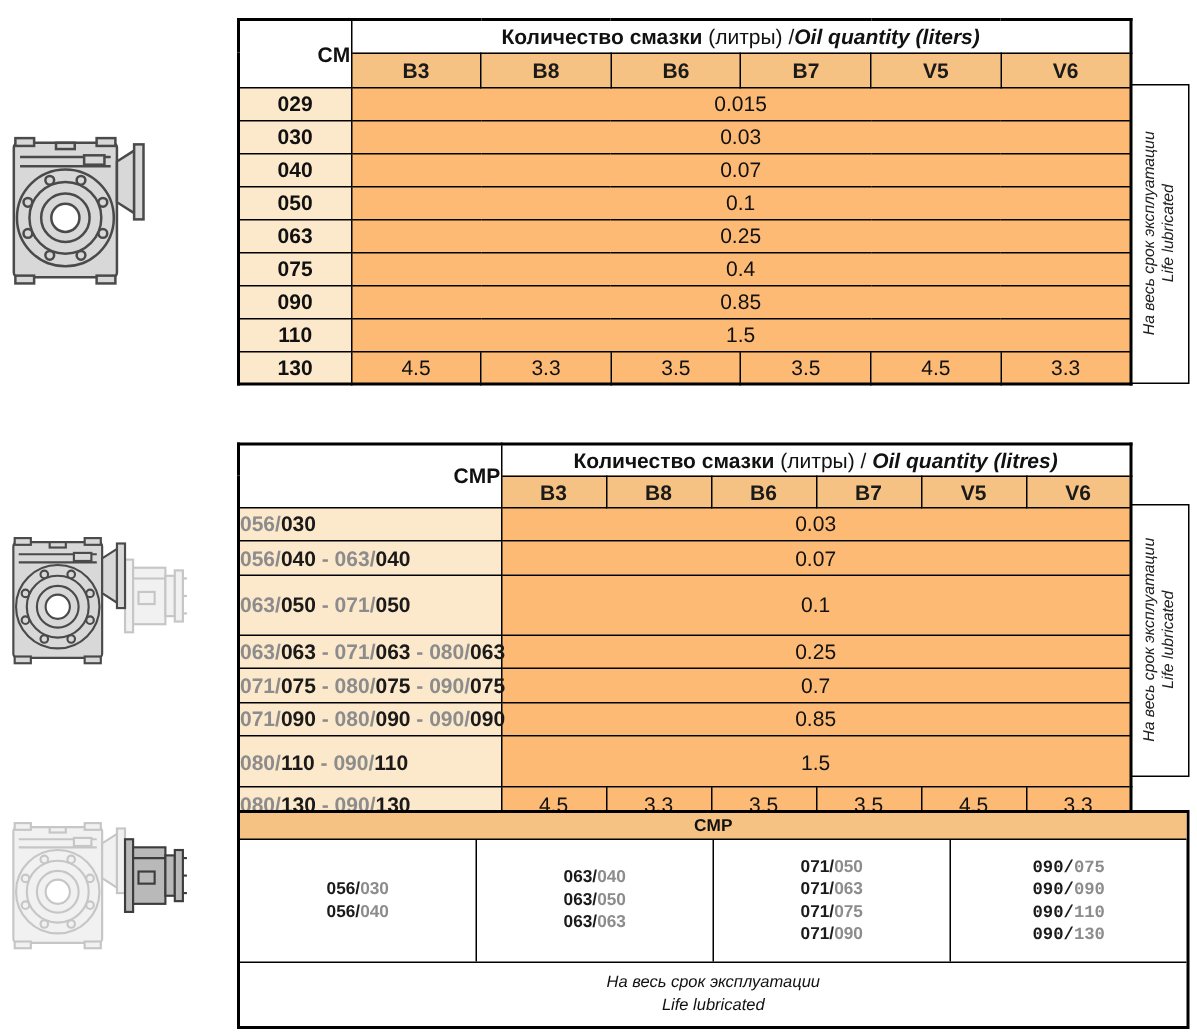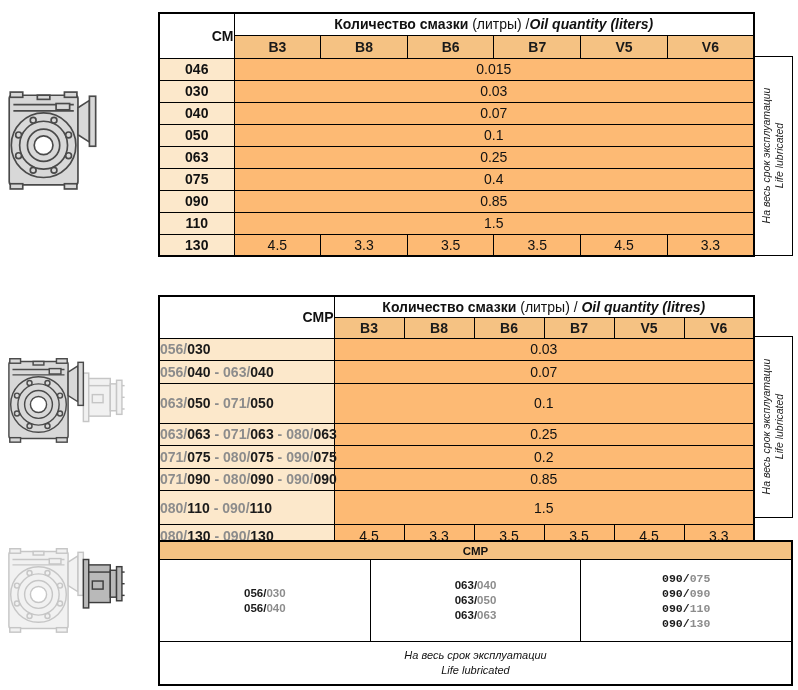--- a/index.html
+++ b/index.html
@@ -130,21 +130,21 @@
     </tr>
     <tr style="height:23px">
       <th class="colh">B3</th>
       <th class="colh">B8</th>
       <th class="colh">B6</th>
       <th class="colh">B7</th>
       <th class="colh">V5</th>
       <th class="colh">V6</th>
     </tr>
     <tr style="height:22px">
-          <td class="lbl">046</td>
+          <td class="lbl">029</td>
           <td class="val" colspan="6">0.015</td>
         </tr>
     <tr style="height:22px">
           <td class="lbl">030</td>
           <td class="val" colspan="6">0.03</td>
         </tr>
     <tr style="height:22px">
           <td class="lbl">040</td>
           <td class="val" colspan="6">0.07</td>
         </tr>
@@ -221,21 +221,21 @@
     <tr style="height:40px">
       <td class="lbl2"><span class="pre">063/</span><span class="mn">050</span><span class="sep"> - </span><span class="pre">071/</span><span class="mn">050</span></td>
       <td class="val" colspan="6">0.1</td>
     </tr>
     <tr style="height:22.5px">
       <td class="lbl2"><span class="pre">063/</span><span class="mn">063</span><span class="sep"> - </span><span class="pre">071/</span><span class="mn">063</span><span class="sep"> - </span><span class="pre">080/</span><span class="mn">063</span></td>
       <td class="val" colspan="6">0.25</td>
     </tr>
     <tr style="height:22.5px">
       <td class="lbl2"><span class="pre">071/</span><span class="mn">075</span><span class="sep"> - </span><span class="pre">080/</span><span class="mn">075</span><span class="sep"> - </span><span class="pre">090/</span><span class="mn">075</span></td>
-      <td class="val" colspan="6">0.2</td>
+      <td class="val" colspan="6">0.7</td>
     </tr>
     <tr style="height:22.5px">
       <td class="lbl2"><span class="pre">071/</span><span class="mn">090</span><span class="sep"> - </span><span class="pre">080/</span><span class="mn">090</span><span class="sep"> - </span><span class="pre">090/</span><span class="mn">090</span></td>
       <td class="val" colspan="6">0.85</td>
     </tr>
     <tr style="height:34px">
       <td class="lbl2"><span class="pre">080/</span><span class="mn">110</span><span class="sep"> - </span><span class="pre">090/</span><span class="mn">110</span></td>
       <td class="val" colspan="6">1.5</td>
     </tr>
     <tr style="height:22.5px">
@@ -263,20 +263,26 @@
       <div class="gcol">
         <div class="g-item"><span class="g-pre">056/</span><span class="g-suf">030</span></div>
         <div class="g-item"><span class="g-pre">056/</span><span class="g-suf">040</span></div>
       </div>
       <div class="gcol">
         <div class="g-item"><span class="g-pre">063/</span><span class="g-suf">040</span></div>
         <div class="g-item"><span class="g-pre">063/</span><span class="g-suf">050</span></div>
         <div class="g-item"><span class="g-pre">063/</span><span class="g-suf">063</span></div>
       </div>
       <div class="gcol">
+        <div class="g-item"><span class="g-pre">071/</span><span class="g-suf">050</span></div>
+        <div class="g-item"><span class="g-pre">071/</span><span class="g-suf">063</span></div>
+        <div class="g-item"><span class="g-pre">071/</span><span class="g-suf">075</span></div>
+        <div class="g-item"><span class="g-pre">071/</span><span class="g-suf">090</span></div>
+      </div>
+      <div class="gcol">
         <div class="g-item"><span class="g-pre">090/</span><span class="g-suf">075</span></div>
         <div class="g-item"><span class="g-pre">090/</span><span class="g-suf">090</span></div>
         <div class="g-item"><span class="g-pre">090/</span><span class="g-suf">110</span></div>
         <div class="g-item"><span class="g-pre">090/</span><span class="g-suf">130</span></div>
       </div>
     </div>
     <div class="gfoot">
       <div>На весь срок эксплуатации</div>
       <div>Life lubricated</div>
     </div>

